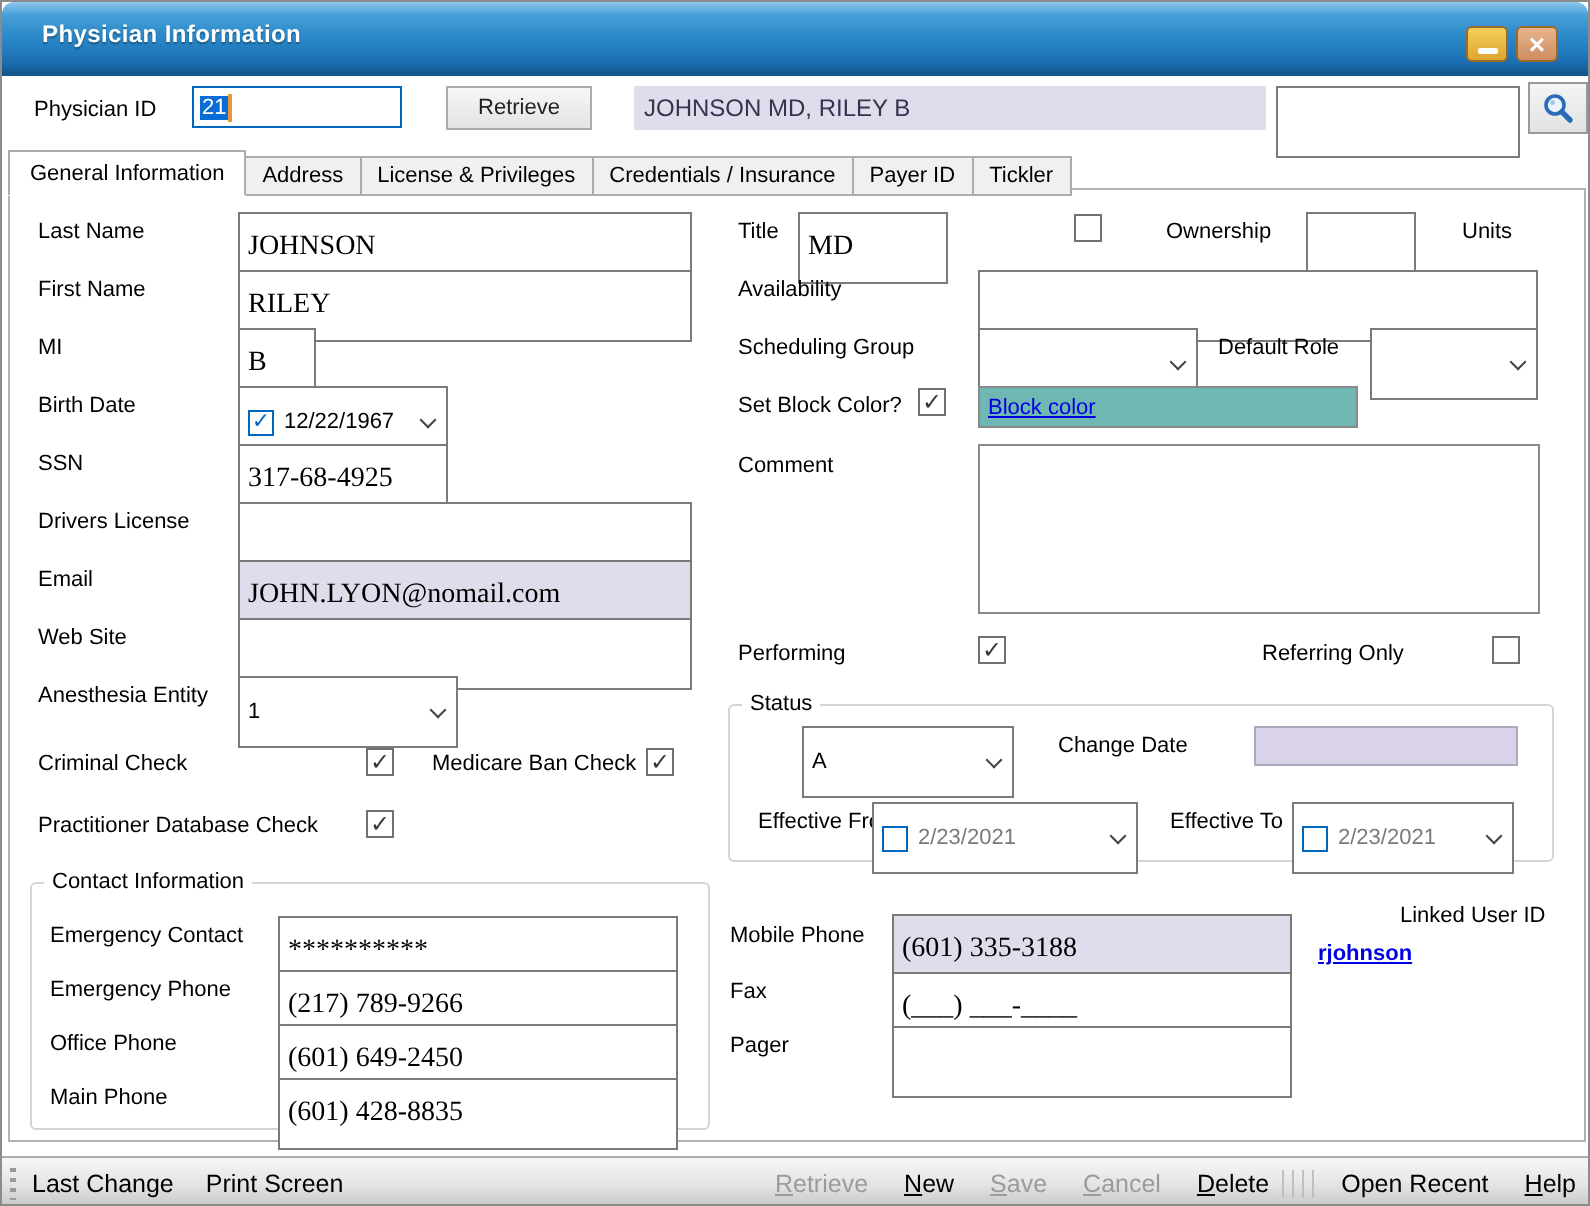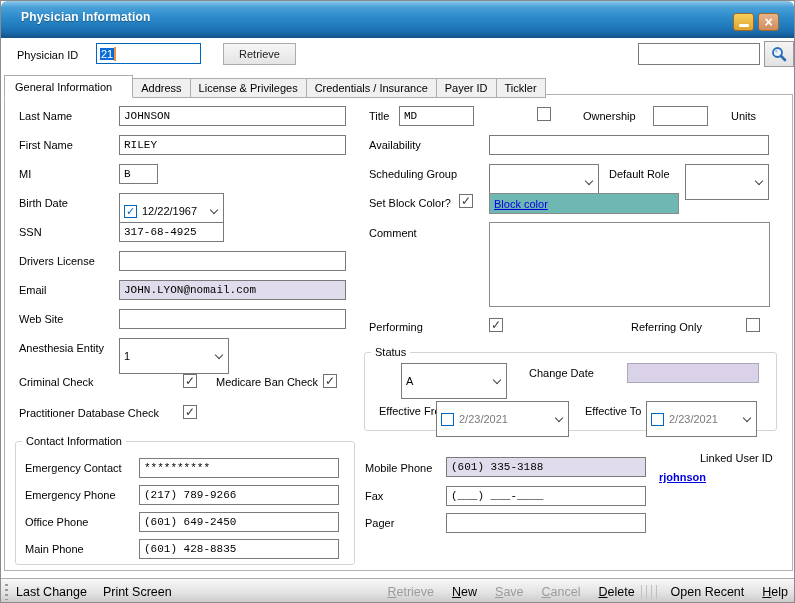--- a/index.html
+++ b/index.html
@@ -22,38 +22,38 @@
   }
   .winbtn{ position:absolute; top:12px; width:21px; height:18px; border-radius:3px;
     border:1px solid #9a6a2a; display:flex; align-items:center; justify-content:center;
     color:#fff; font-weight:bold; cursor:default; }
   .btn-min{ left:732px; background:linear-gradient(180deg,#f6d05a,#dfa42f); }
   .btn-min .dash{ width:10px; height:3px; background:#fff; border-radius:1px; margin-top:6px;}
   .btn-close{ left:757px; background:linear-gradient(180deg,#e8b48c,#cf8d60); font-size:14px; line-height:14px;}
   
   .lbl{ position:absolute; font-size:11px; color:#000; white-space:nowrap; }
   .tb{ position:absolute; height:20px; border:1px solid #7a7a7a; background:#fff;
-       font-family:Liberation Mono, monospace; font-size:11px; padding:1px 4px; color:#000; }
+       font-family:Liberation Serif, serif; font-size:14px; padding:17px 4px; color:#000; }
   .tb.lav{ background:#e0dcec; }
   .btn{ position:absolute; background:linear-gradient(180deg,#f6f6f6,#e4e4e4);
         border:1px solid #acacac; font-size:11px; text-align:center; color:#222; }
   .idbox{ position:absolute; left:95px; top:42px; width:105px; height:21px;
           border:1px solid #0067c0; background:#fff; display:flex; align-items:center; padding-left:3px;}
   .idbox .sel{ background:#0a6cd6; color:#fff; font-size:11px; padding:0 1px; }
   .idbox .caret{ width:2px; height:14px; background:#e8973d; }
   .namebox{ position:absolute; left:316px; top:42px; width:316px; height:22px; background:#e0dcec;
             color:#34344f; font-size:12px; line-height:22px; padding-left:5px; }
   .magbtn{ position:absolute; left:763px; top:40px; width:30px; height:26px;
            background:linear-gradient(180deg,#f4f4f4,#e2e2e2); border:1px solid #9a9a9a;
            display:flex; align-items:center; justify-content:center; }
   
   .tabs{ position:absolute; left:3px; top:74px; display:flex; align-items:flex-end; z-index:5; }
   .tab{ font-size:11px; color:#000; background:#f0f0f0; border:1px solid #acacac;
         padding:3px 8px 3px 8px; margin-right:-1px; position:relative; }
-  .tab.active{ background:#fff; border-bottom:1px solid #fff; padding:5px 20px 4px 10px; z-index:6; }
+  .tab.active{ background:#fff; border-bottom:1px solid #fff; padding:5px 10px 4px 10px; z-index:6; }
   
   .panel{ position:absolute; left:3px; top:93px; width:789px; height:477px;
           background:#fff; border:1px solid #b2b2b2; }
   
   .cb{ position:absolute; width:14px; height:14px; border:1px solid #707070; background:#fff;
        font-size:12px; line-height:12px; text-align:center; color:#3a3a3a; }
   .cb.on::after{ content:"✓"; }
   .minicb{ width:13px; height:13px; border:1px solid #0067c0; background:#fff; flex:0 0 auto;
            font-size:11px; line-height:11px; text-align:center; color:#0067c0; }
   .minicb.on::after{ content:"✓"; }
@@ -103,20 +103,21 @@
         <span>×</span>
       </div>
   </div>
 
   <span class="lbl" style="left:16px; top:48px;">Physician ID</span>
   <div class="idbox">
     <span class="sel">21</span>
     <span class="caret"></span>
   </div>
   <button class="btn" style="left:222px; top:42px; width:73px; height:22px;">Retrieve</button>
+  <div class="namebox">JOHNSON MD, RILEY B</div>
   <input class="tb" style="left: 637px; top: 42px; width: 122px; height: 22px;" value="">
   <div class="magbtn">
     <svg width="18" height="18" viewBox="0 0 24 24">
       <circle cx="10" cy="10" r="6" fill="#eaf2fb" stroke="#2b6cb8" stroke-width="2.4"></circle>
       <circle cx="8.4" cy="8.4" r="1.6" fill="#9fc4e8"></circle>
       <line x1="14.6" y1="14.6" x2="20" y2="20" stroke="#2b6cb8" stroke-width="3.6" stroke-linecap="round"></line>
     </svg>
   </div>
 
   <div class="tabs">

